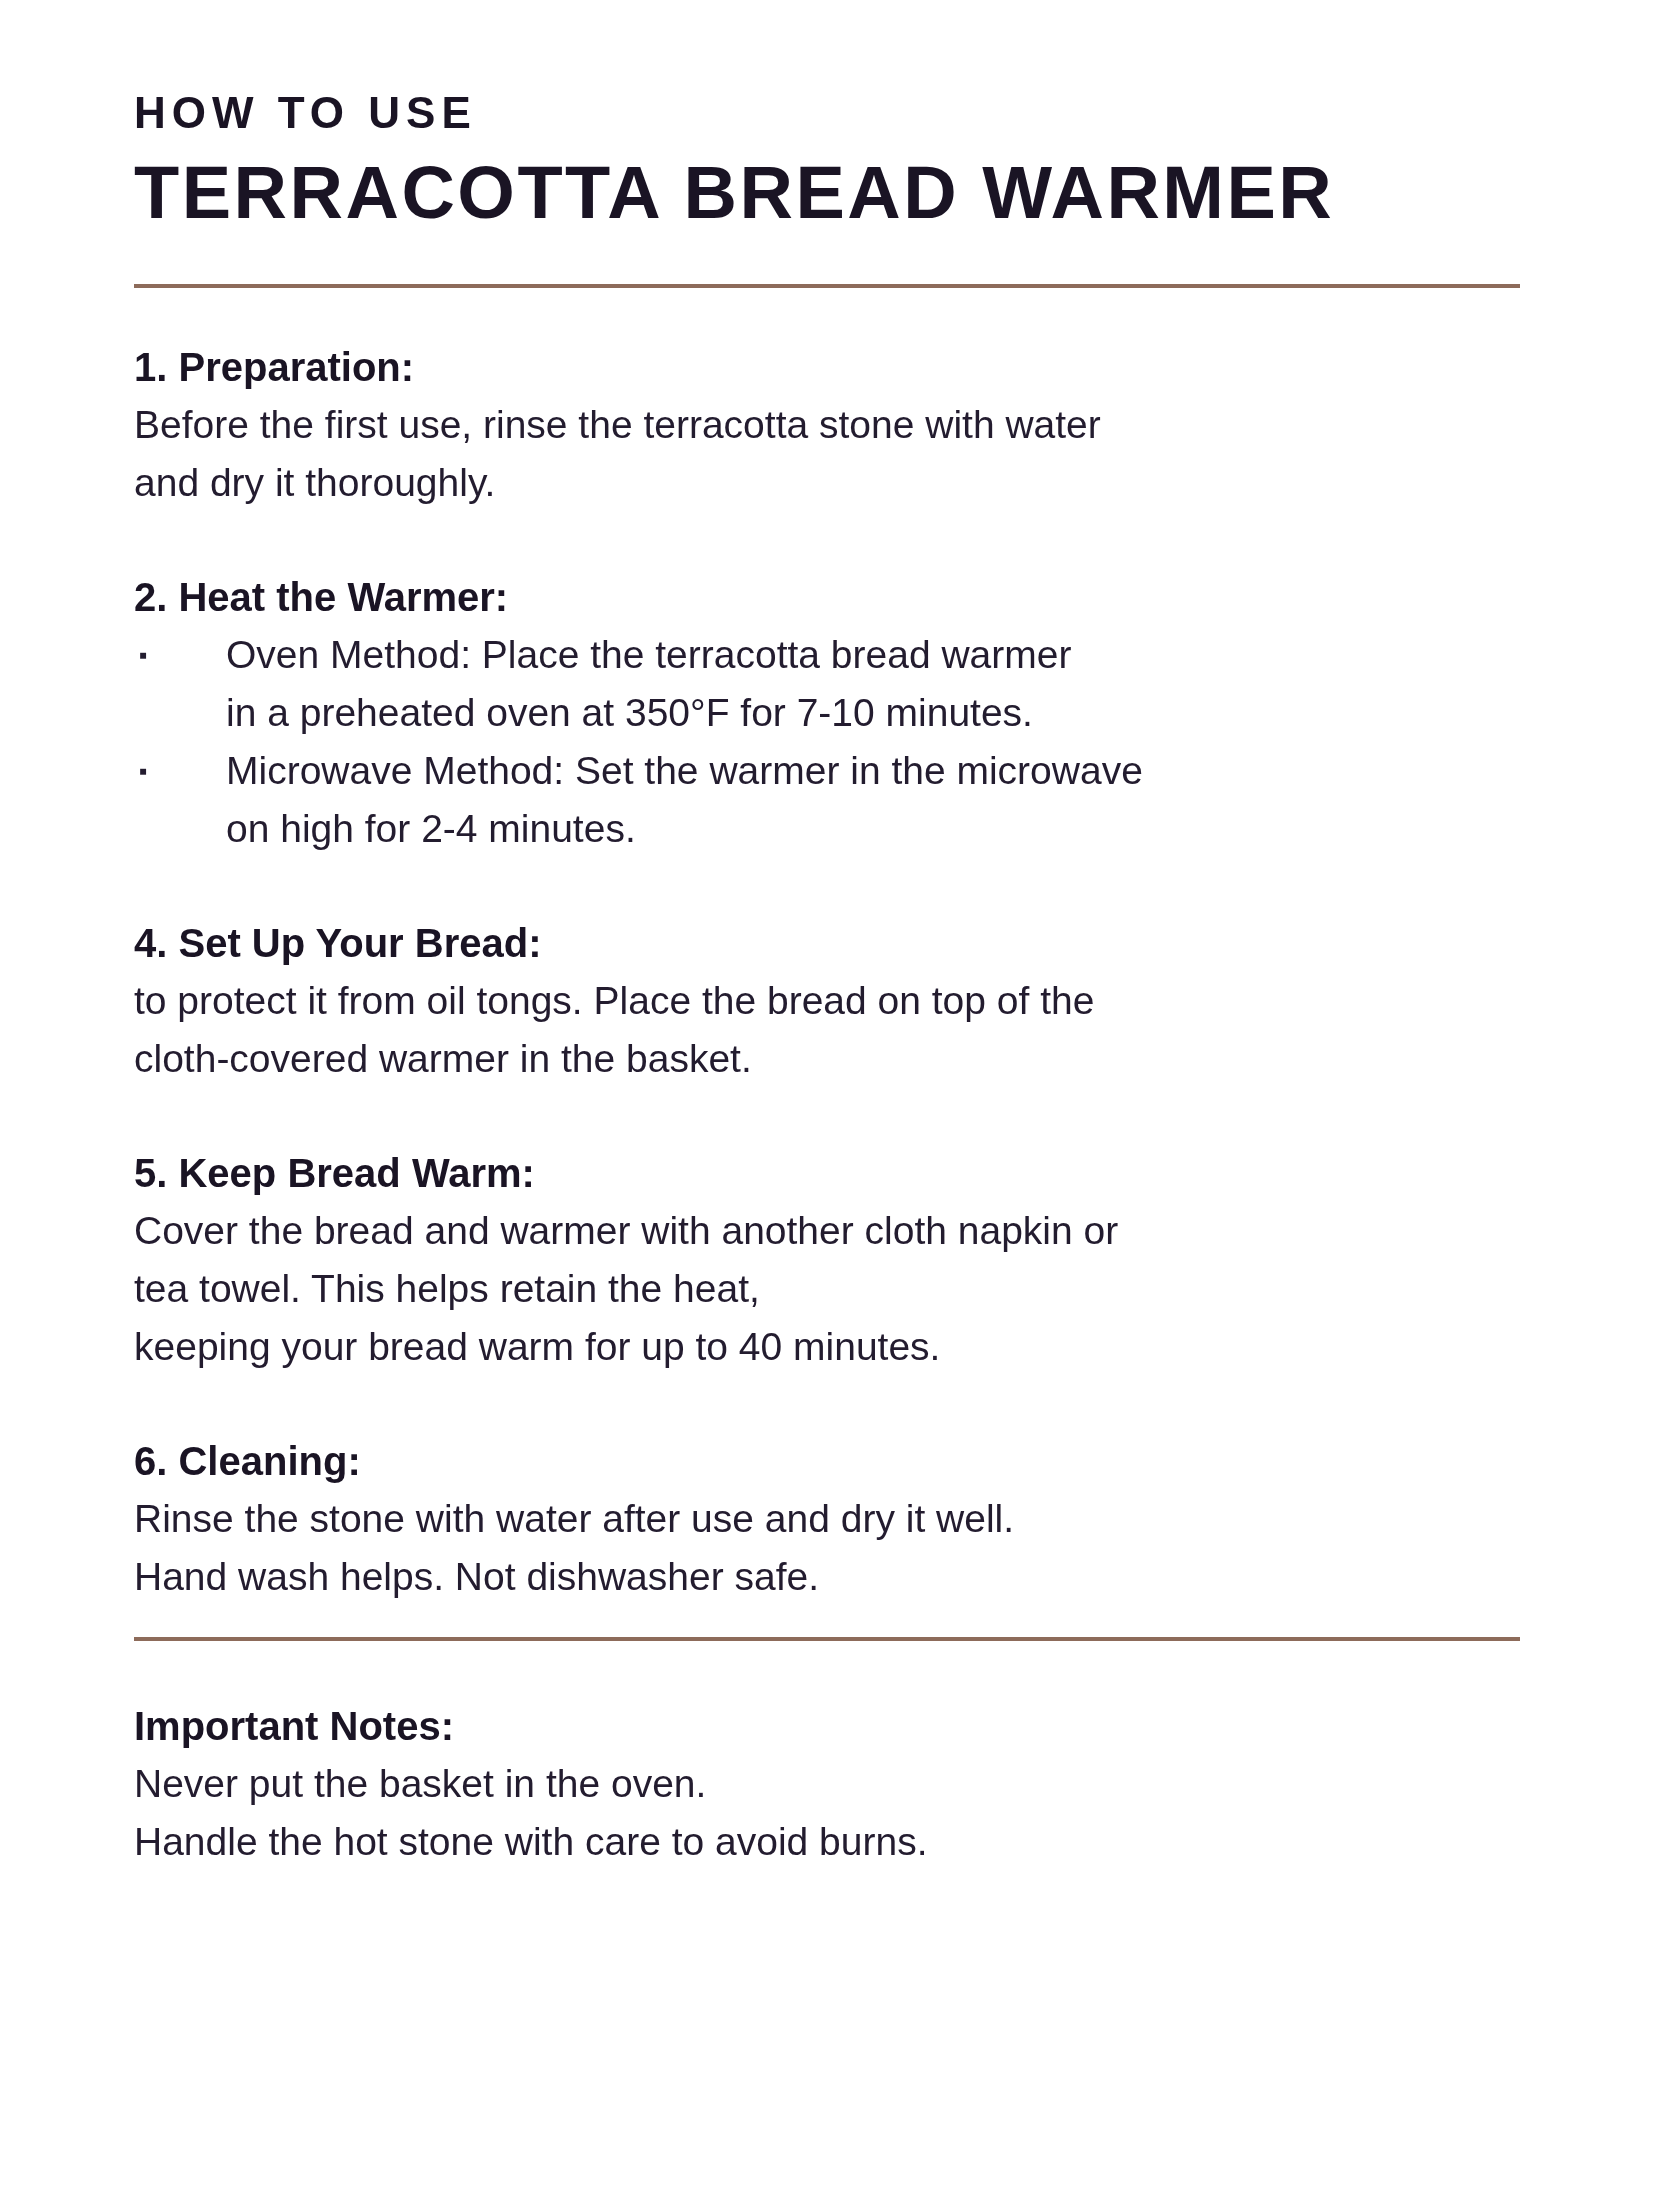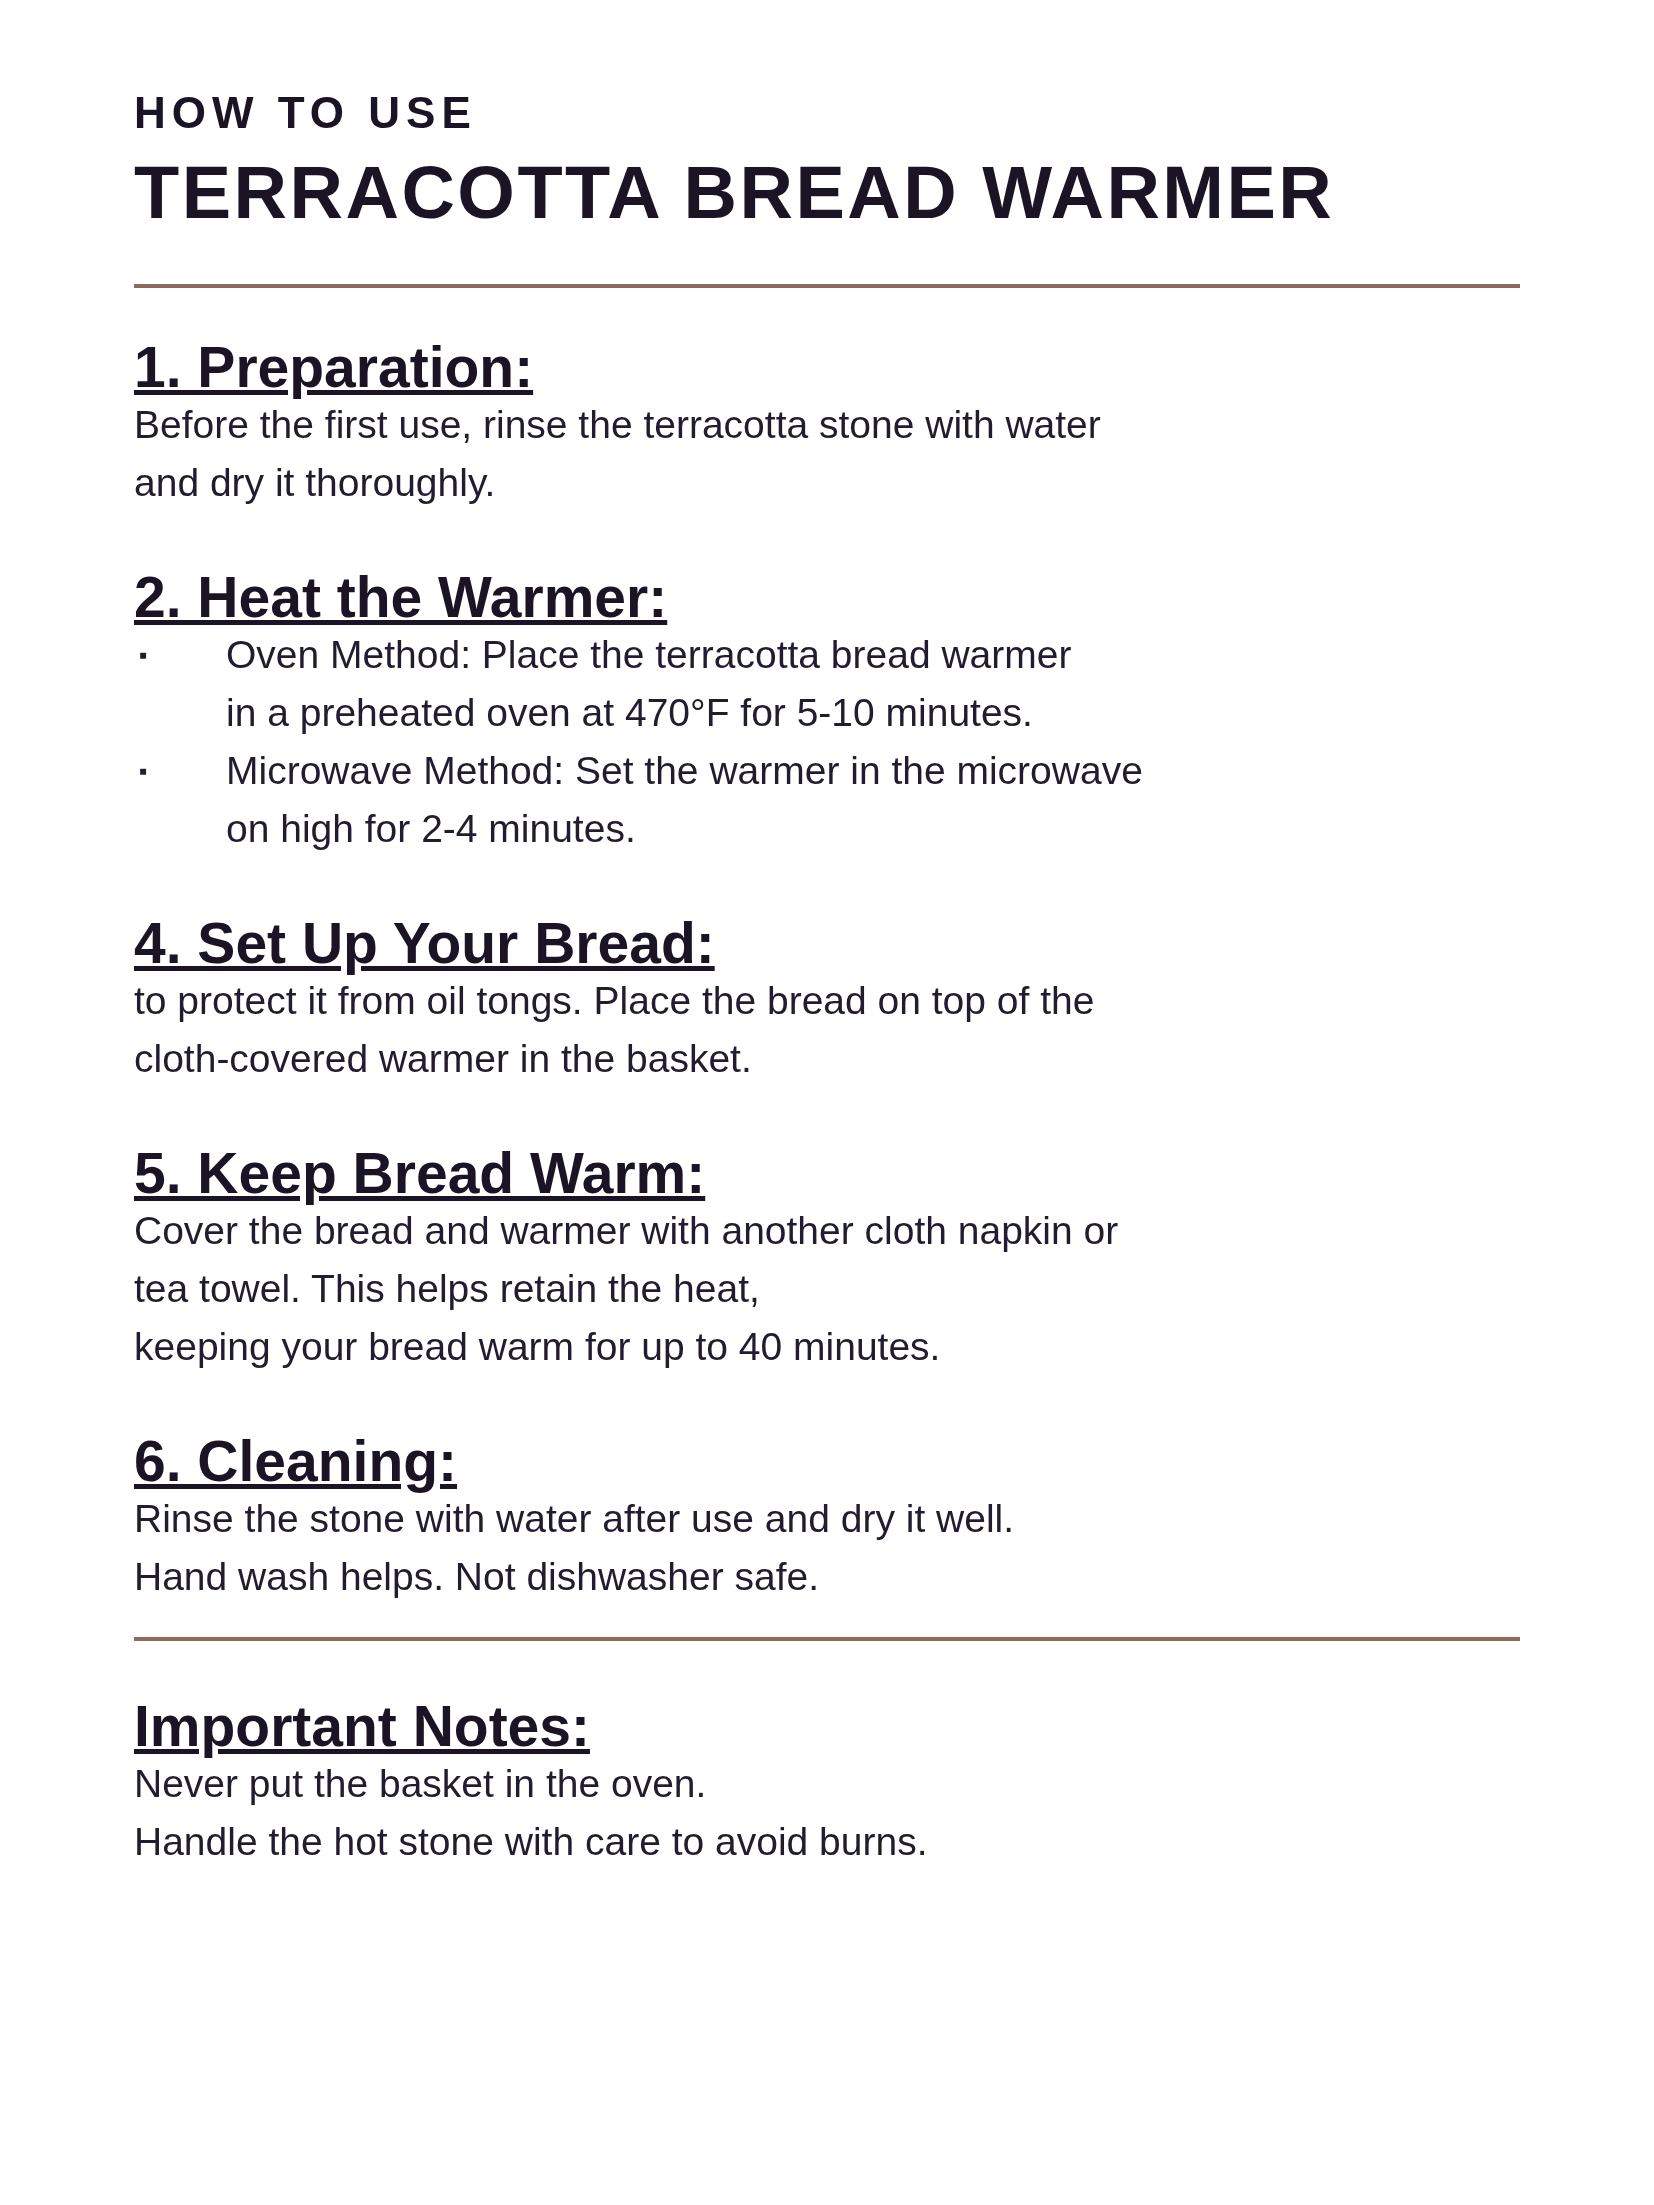--- a/index.html
+++ b/index.html
@@ -39,25 +39,24 @@
     height: 4px;
     width: 100%;
     background: var(--divider);
     border: none;
   }
   .divider.top { margin-top: 50px; }
   .divider.bottom { margin-top: 31px; }
   .section { margin-top: 56px; }
   .section.first { margin-top: 50px; }
   .sec-heading {
-    font-size: 57px;
+    font-size: 40px;
     font-weight: 700;
     line-height: 58px;
     color: var(--heading-text);
-    text-decoration: underline;
   }
   .line {
     font-size: 39px;
     font-weight: 400;
     line-height: 58px;
     color: var(--body-text);
   }
   .bullet-row { position: relative; }
   .bullet-row .btxt { padding-left: 92px; }
   .bullet-marker {
@@ -87,21 +86,21 @@
       <div class="line">Before the first use, rinse the terracotta stone with water</div>
       <div class="line">and dry it thoroughly.</div>
     </div>
 
     <div class="section">
       <div class="sec-heading">2. Heat the Warmer:</div>
       <div class="line bullet-row">
         <span class="bullet-marker">▪</span>
         <span class="btxt">Oven Method: Place the terracotta bread warmer</span>
       </div>
-      <div class="line bullet-cont">in a preheated oven at 470°F for 5-10 minutes.</div>
+      <div class="line bullet-cont">in a preheated oven at 350°F for 7-10 minutes.</div>
       <div class="line bullet-row">
         <span class="bullet-marker">▪</span>
         <span class="btxt">Microwave Method: Set the warmer in the microwave</span>
       </div>
       <div class="line bullet-cont">on high for 2-4 minutes.</div>
     </div>
 
 
     <div class="section">
       <div class="sec-heading">4. Set Up Your Bread:</div>

